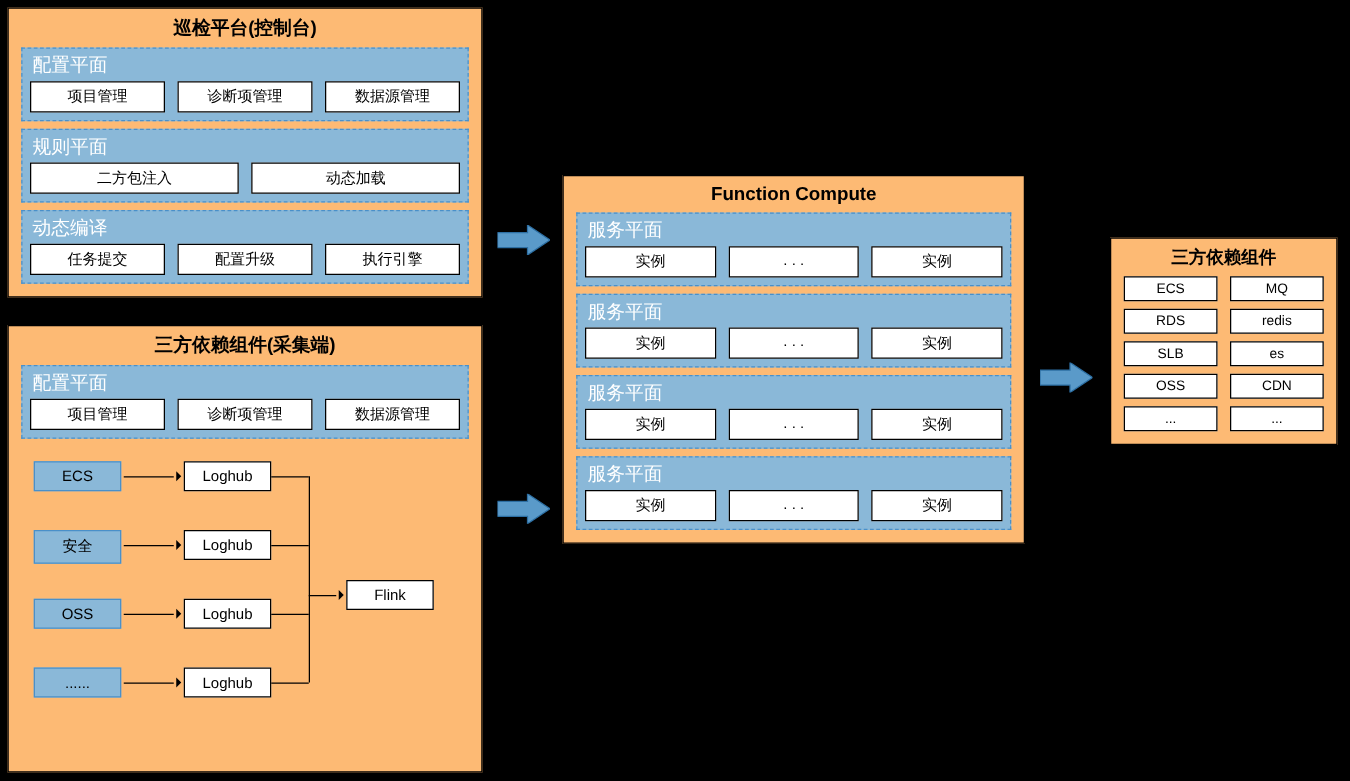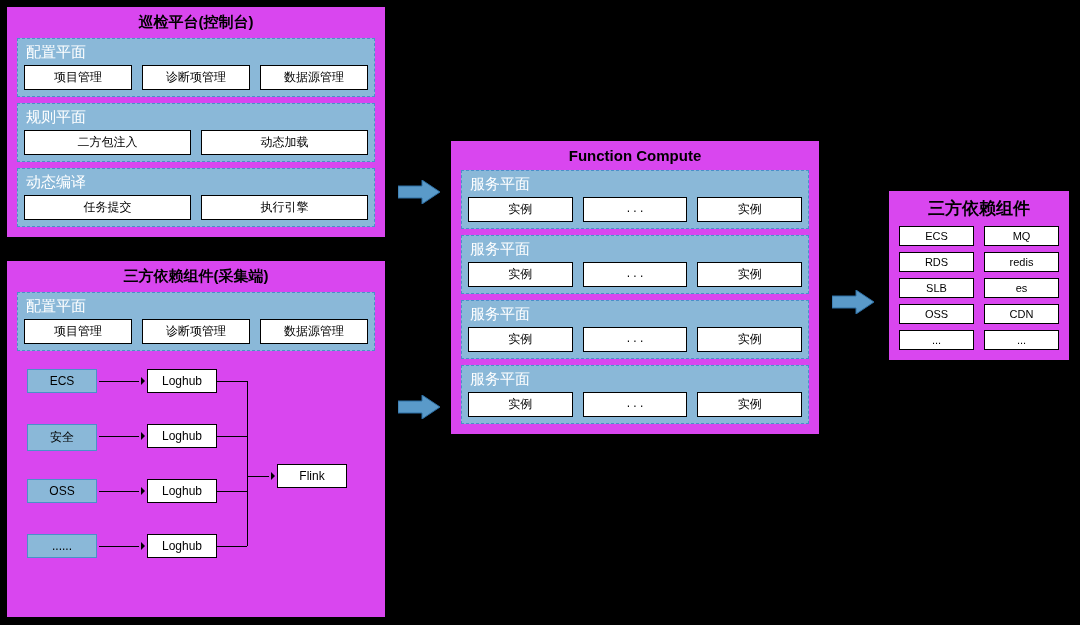--- a/index.html
+++ b/index.html
@@ -9,21 +9,21 @@
     background: #000;
     font-family: "Microsoft YaHei", "PingFang SC", Arial, sans-serif;
     font-size: 12px;
     color: #000;
     width: 1080px;
     height: 625px;
     overflow: hidden;
     position: relative;
   }
   .panel {
-    background: #d946ef;
+    background: #fdba74;
     border: 1px solid #000;
     padding: 6px 10px 10px 10px;
     position: absolute;
   }
   .panel-title {
     text-align: center;
     font-weight: 700;
     font-size: 15px;
     margin-bottom: 6px;
   }
@@ -133,20 +133,21 @@
     <div class="plane-title">规则平面</div>
     <div class="plane-row">
       <div class="cell">二方包注入</div>
       <div class="cell">动态加载</div>
     </div>
   </div>
   <div class="plane">
     <div class="plane-title">动态编译</div>
     <div class="plane-row">
       <div class="cell">任务提交</div>
+      <div class="cell">配置升级</div>
       <div class="cell">执行引擎</div>
     </div>
   </div>
 </div>
 
 <div class="panel" style="left:6px; top:260px; width:380px; height:358px;">
   <div class="panel-title">三方依赖组件(采集端)</div>
   <div class="plane">
     <div class="plane-title">配置平面</div>
     <div class="plane-row">
@@ -213,21 +214,21 @@
     <div class="plane-title">服务平面</div>
     <div class="plane-row">
       <div class="cell">实例</div>
       <div class="cell">. . .</div>
       <div class="cell">实例</div>
     </div>
   </div>
 </div>
 
 <div class="panel" style="left:888px; top:190px; width:182px;">
-  <div class="panel-title" style="font-size:17px;">三方依赖组件</div>
+  <div class="panel-title" style="font-size:14px;">三方依赖组件</div>
   <div class="dep-grid">
     <div class="dep-cell">ECS</div>
     <div class="dep-cell">MQ</div>
     <div class="dep-cell">RDS</div>
     <div class="dep-cell">redis</div>
     <div class="dep-cell">SLB</div>
     <div class="dep-cell">es</div>
     <div class="dep-cell">OSS</div>
     <div class="dep-cell">CDN</div>
     <div class="dep-cell">...</div>

